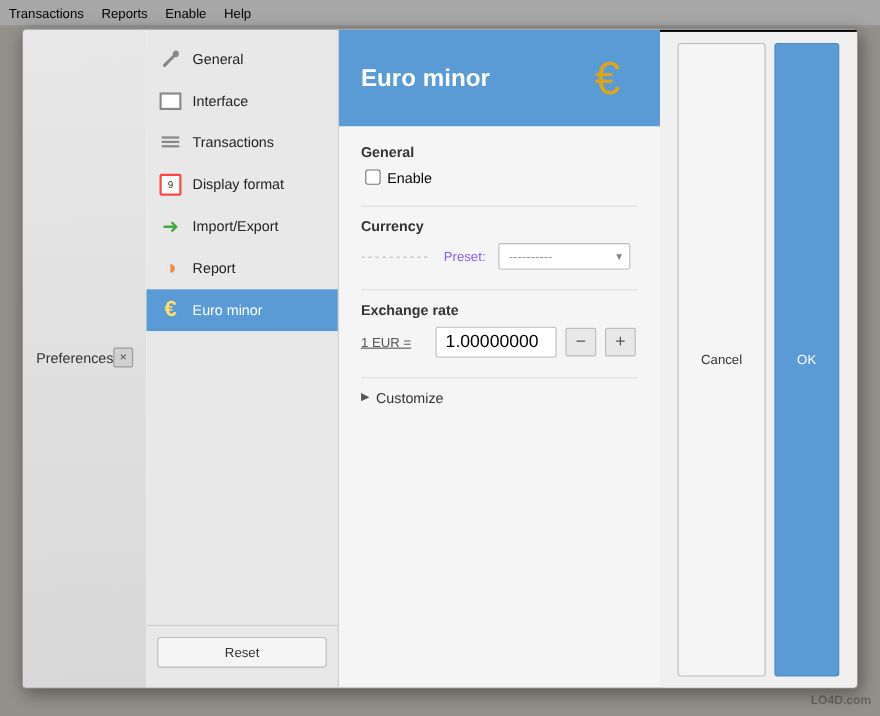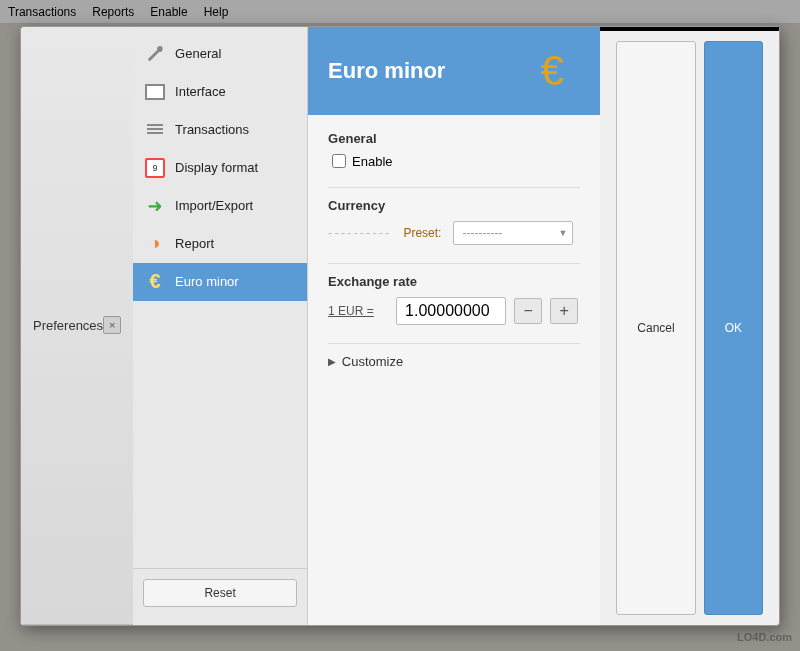--- a/index.html
+++ b/index.html
@@ -215,21 +215,21 @@
       margin-bottom: 6px;
     }
 
     .currency-placeholder {
       color: #bbb;
       font-size: 13px;
       letter-spacing: 2px;
     }
 
     .preset-label {
-      color: #a16207;
+      color: #8b5cf6;
       font-size: 12px;
     }
 
     .select-box {
       padding: 4px 24px 4px 8px;
       border: 1px solid #bbb;
       border-radius: 2px;
       background: #fff;
       font-size: 12px;
       color: #999;
@@ -305,21 +305,21 @@
       color: #555;
     }
 
     
     .dialog-footer {
       padding: 10px 16px;
       display: flex;
       justify-content: flex-end;
       gap: 8px;
       background: #f0f0f0;
-      border-top: 4px solid #000000;
+      border-top: 2px solid #000000;
       border-radius: 0 0 4px 4px;
     }
 
     .footer-btn {
       padding: 6px 20px;
       border: 1px solid #bbb;
       border-radius: 3px;
       cursor: pointer;
       font-size: 12px;
       background: #f5f5f5;

